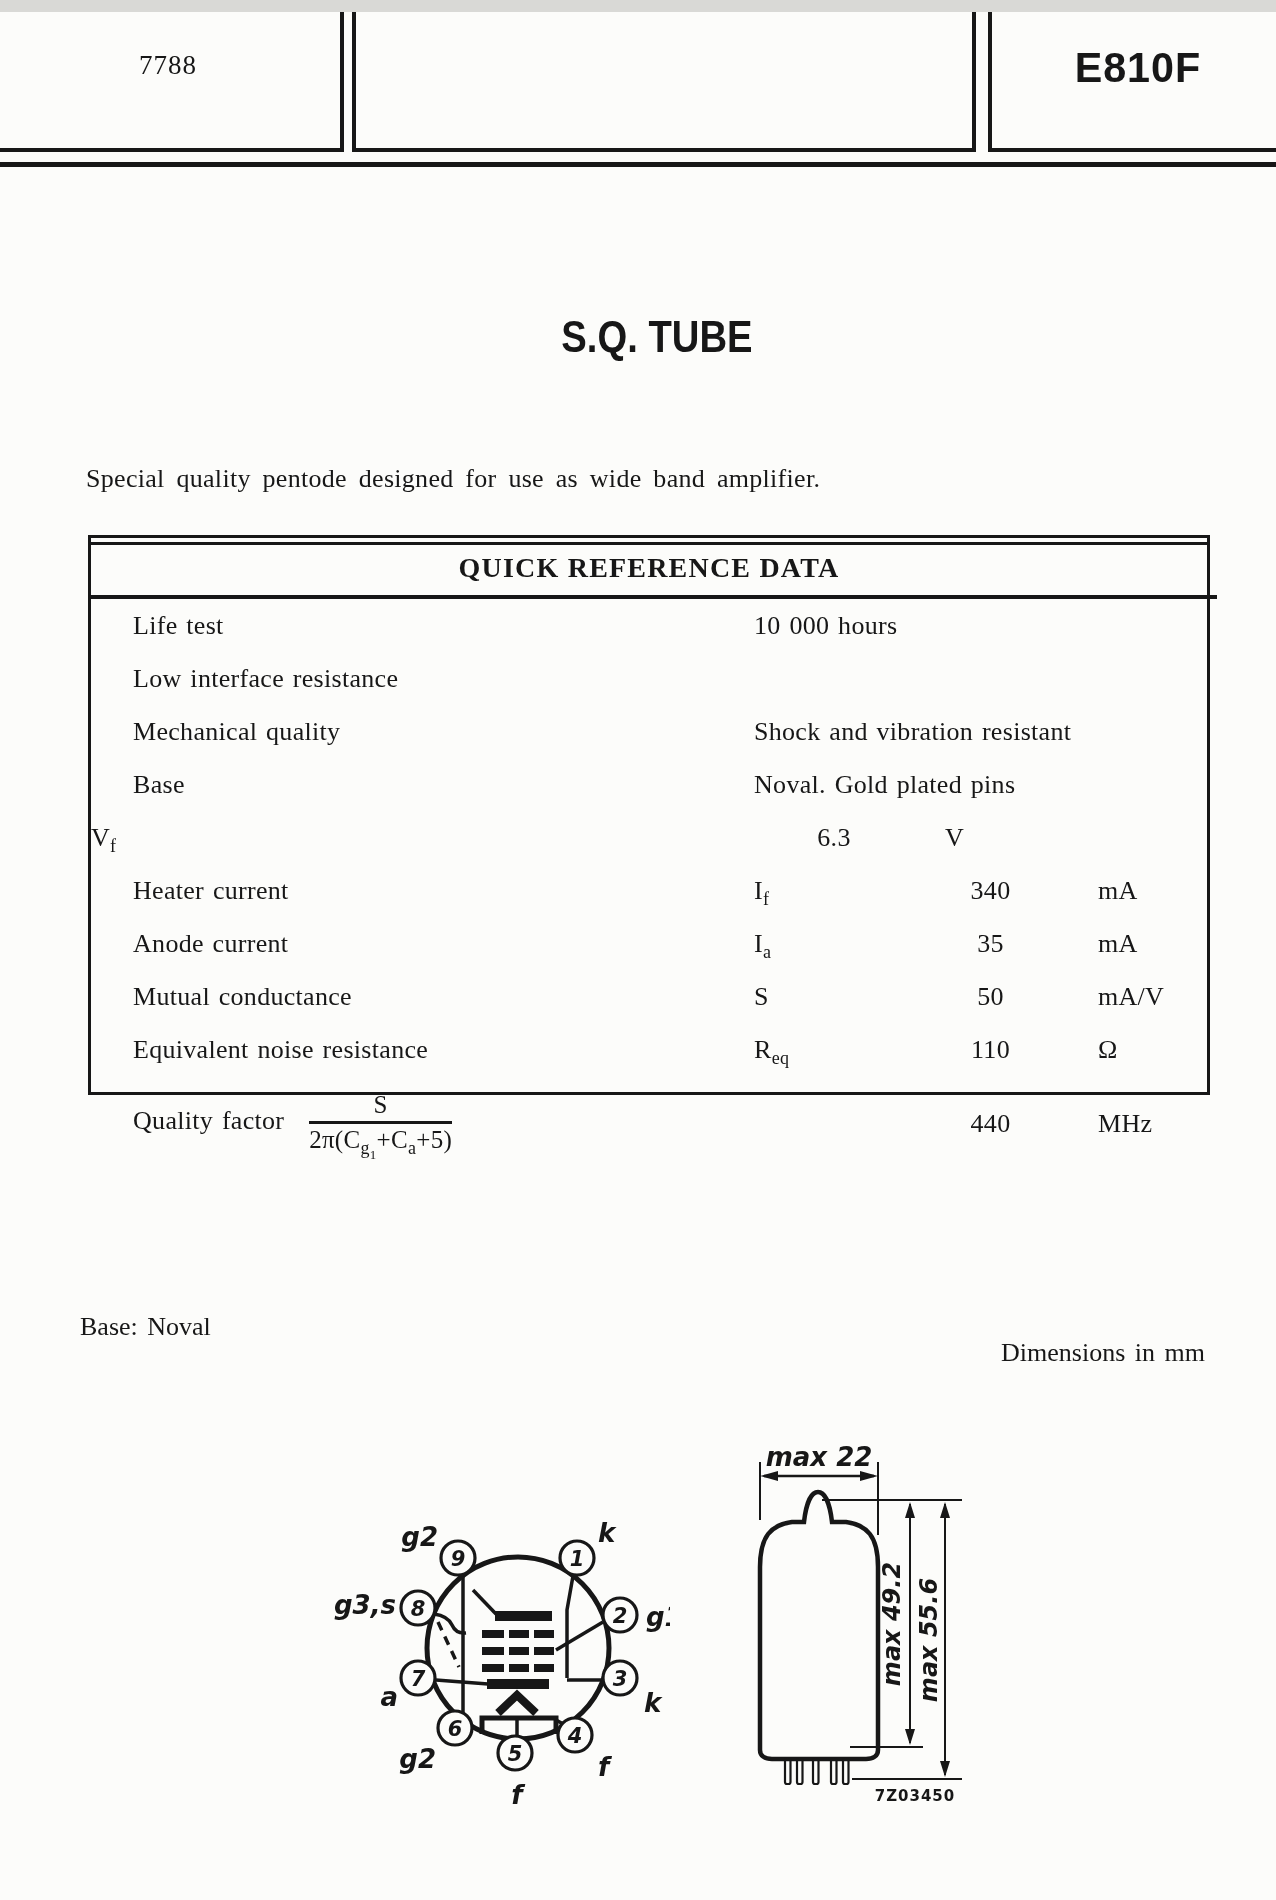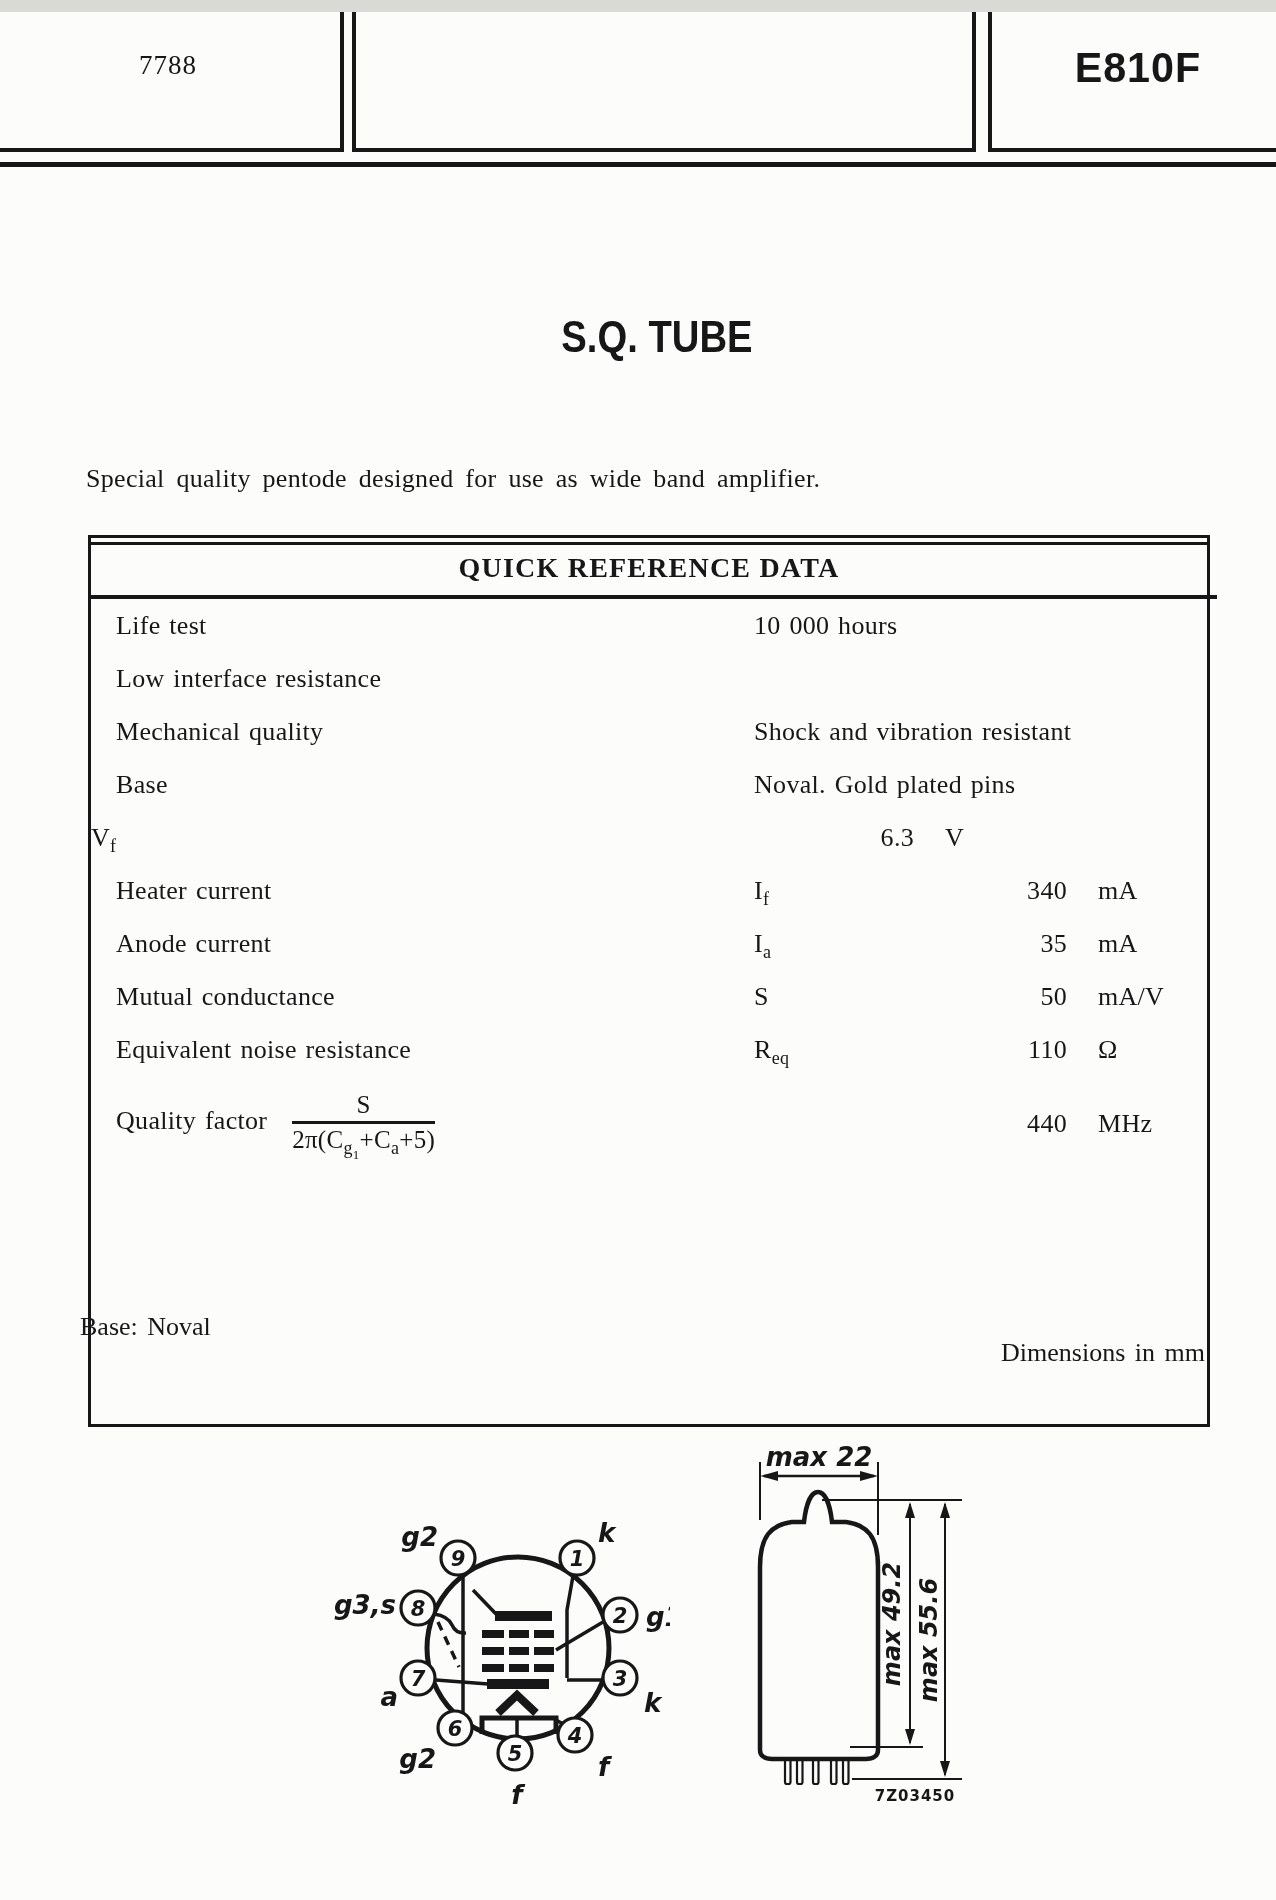--- a/index.html
+++ b/index.html
@@ -17,33 +17,33 @@
              letter-spacing:1px;transform:translateY(-8px) scaleX(.96);}
   .page-rule{position:absolute;left:0;top:150px;width:1276px;height:5px;background:#171717;}
 
   
   .sq-title{position:absolute;left:257px;top:299px;width:800px;text-align:center;
             font-family:"Liberation Sans",sans-serif;font-weight:700;font-size:45px;
             letter-spacing:0;transform:scaleX(.85);transform-origin:50% 50%;}
   .intro{position:absolute;left:86px;top:452px;font-size:26px;letter-spacing:.3px;word-spacing:5px;}
 
   
-  .qrd{position:absolute;left:88px;top:523px;width:1122px;height:892px;
+  .qrd{position:absolute;left:88px;top:523px;width:1122px;height:560px;
        border:3.5px solid #171717;box-sizing:border-box;background:#fcfcfa;}
   .qrd-innerline{position:absolute;left:0;right:0;top:4px;height:3px;background:#171717;}
   .qrd-title{margin-top:14px;text-align:center;font-weight:700;font-size:28px;letter-spacing:1.2px;}
   .qrd-sep{position:relative;left:-2px;width:calc(100% + 12px);height:4px;background:#171717;margin-top:11px;}
   .qrd-rows{position:relative;}
   .row{display:grid;grid-template-columns:663px 160px 153px auto;align-items:center;
        height:53px;font-size:26px;letter-spacing:.3px;word-spacing:2px;}
   .row.tall{height:90px;}
   .row.qf{height:95px;}
-  .c1{padding-left:25px;white-space:nowrap;}
+  .c1{padding-left:42px;white-space:nowrap;}
   .c2{white-space:nowrap;}
-  .c3{text-align:right;white-space:nowrap;}
+  .c3{text-align:center;white-space:nowrap;}
   .c4{padding-left:31px;white-space:nowrap;}
   .twoline div{line-height:36px;}
   sub.s1{font-size:18px;line-height:0;}
   sub.s2{font-size:13px;line-height:0;}
 
   
   .frac{display:inline-block;text-align:center;vertical-align:middle;margin-left:16px;
         font-size:25px;line-height:1.05;}
   .frac .num{display:block;border-bottom:3px solid #171717;padding:0 10px 3px;}
   .frac .den{display:block;padding-top:3px;white-space:nowrap;}

